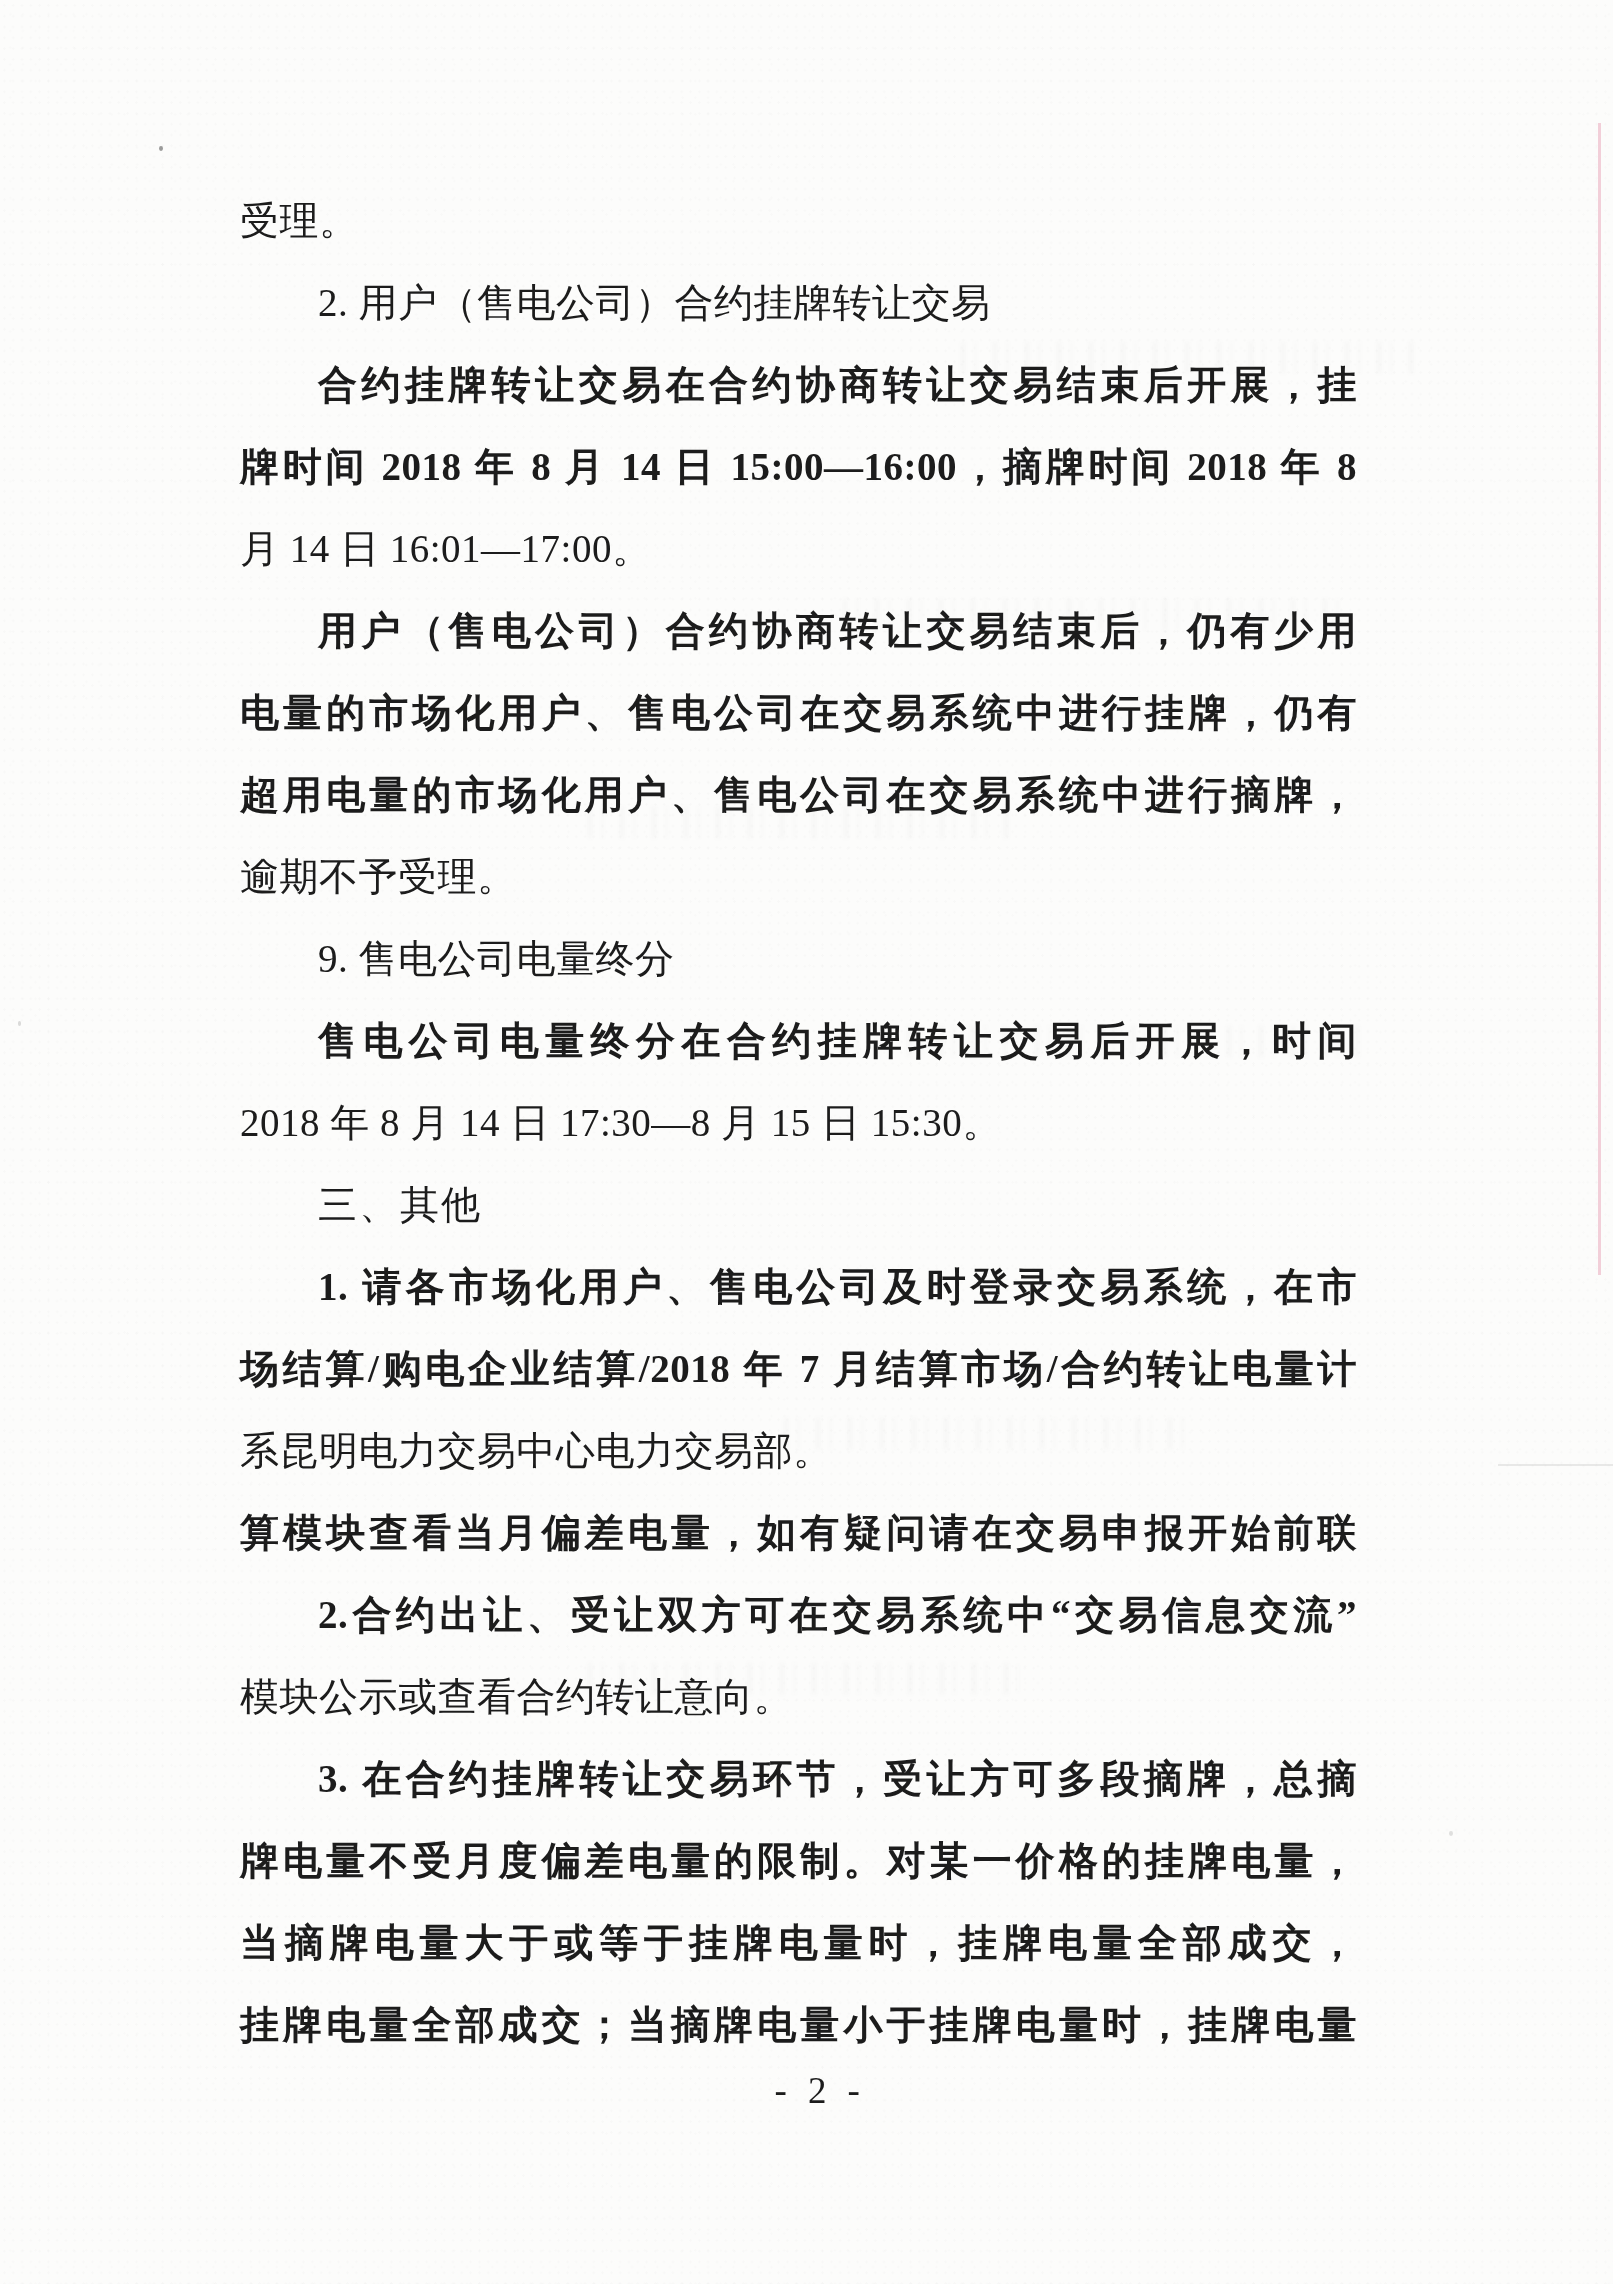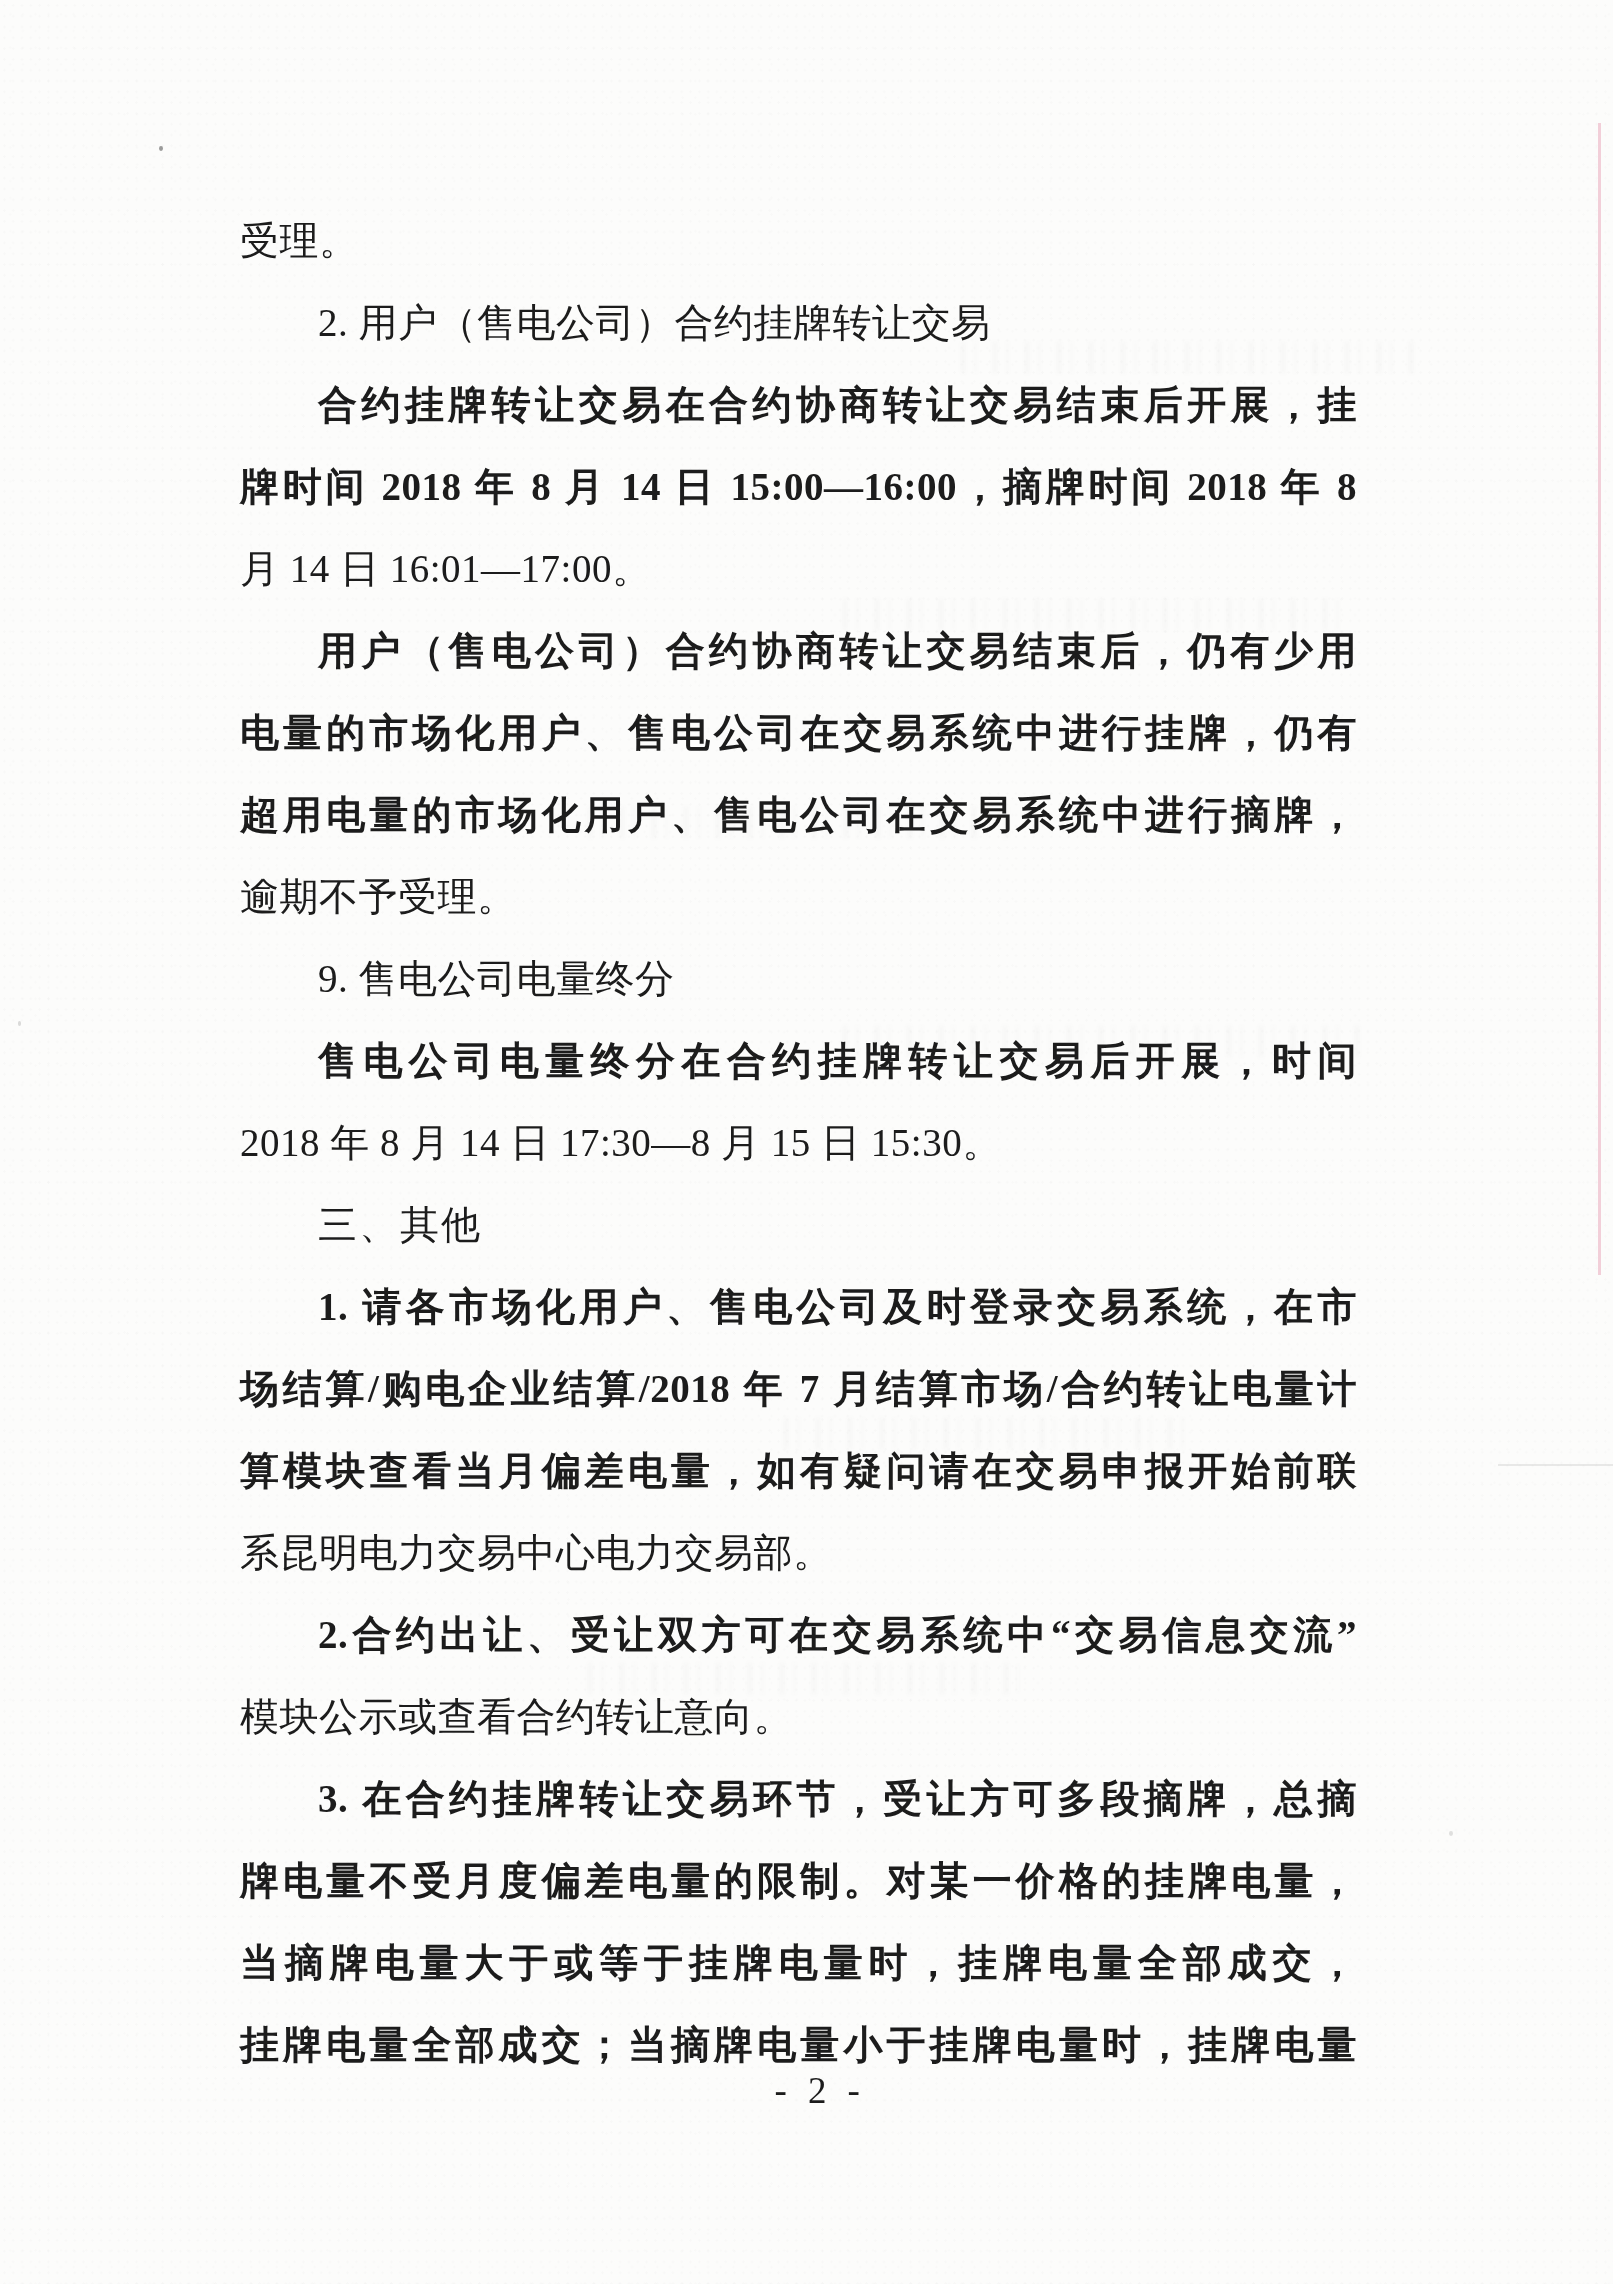--- a/index.html
+++ b/index.html
@@ -16,21 +16,21 @@
     color: #1c1c1c;
     background:
       radial-gradient(rgba(0,0,0,0.016) 1px, transparent 1.2px) 0 0 / 8.8px 10.8px,
       radial-gradient(rgba(0,0,0,0.012) 1px, transparent 1.2px) 3.9px 5.9px / 12.7px 16.7px,
       #fcfcfb;
     font-family: "Liberation Serif", "DejaVu Serif", serif;
   }
   .textblock {
     position: absolute;
     left: 240px;
-    top: 200px;
+    top: 180px;
     width: 1117px;
   }
   .line {
     font-size: 39px;
     line-height: 82px;
     height: 82px;
     white-space: normal;
     text-align: left;
     letter-spacing: 0.5px;
   }
@@ -105,22 +105,22 @@
       <div class="line indent justify">用户（售电公司）合约协商转让交易结束后，仍有少用</div>
       <div class="line justify">电量的市场化用户、售电公司在交易系统中进行挂牌，仍有</div>
       <div class="line justify">超用电量的市场化用户、售电公司在交易系统中进行摘牌，</div>
       <div class="line">逾期不予受理。</div>
       <div class="line indent">9. 售电公司电量终分</div>
       <div class="line indent justify">售电公司电量终分在合约挂牌转让交易后开展，时间</div>
       <div class="line">2018 年 8 月 14 日 17:30—8 月 15 日 15:30。</div>
       <div class="line indent bold">三、其他</div>
       <div class="line indent justify">1. 请各市场化用户、售电公司及时登录交易系统，在市</div>
       <div class="line justify">场结算/购电企业结算/2018 年 7 月结算市场/合约转让电量计</div>
+      <div class="line">系昆明电力交易中心电力交易部。</div>
       <div class="line justify">算模块查看当月偏差电量，如有疑问请在交易申报开始前联</div>
-      <div class="line">系昆明电力交易中心电力交易部。</div>
       <div class="line indent justify">2.合约出让、受让双方可在交易系统中“交易信息交流”</div>
       <div class="line">模块公示或查看合约转让意向。</div>
       <div class="line indent justify">3. 在合约挂牌转让交易环节，受让方可多段摘牌，总摘</div>
       <div class="line justify">牌电量不受月度偏差电量的限制。对某一价格的挂牌电量，</div>
       <div class="line justify">当摘牌电量大于或等于挂牌电量时，挂牌电量全部成交，</div>
       <div class="line justify">挂牌电量全部成交；当摘牌电量小于挂牌电量时，挂牌电量</div>
     </div>
 
   <div class="pagenum">- 2 -</div>
 

